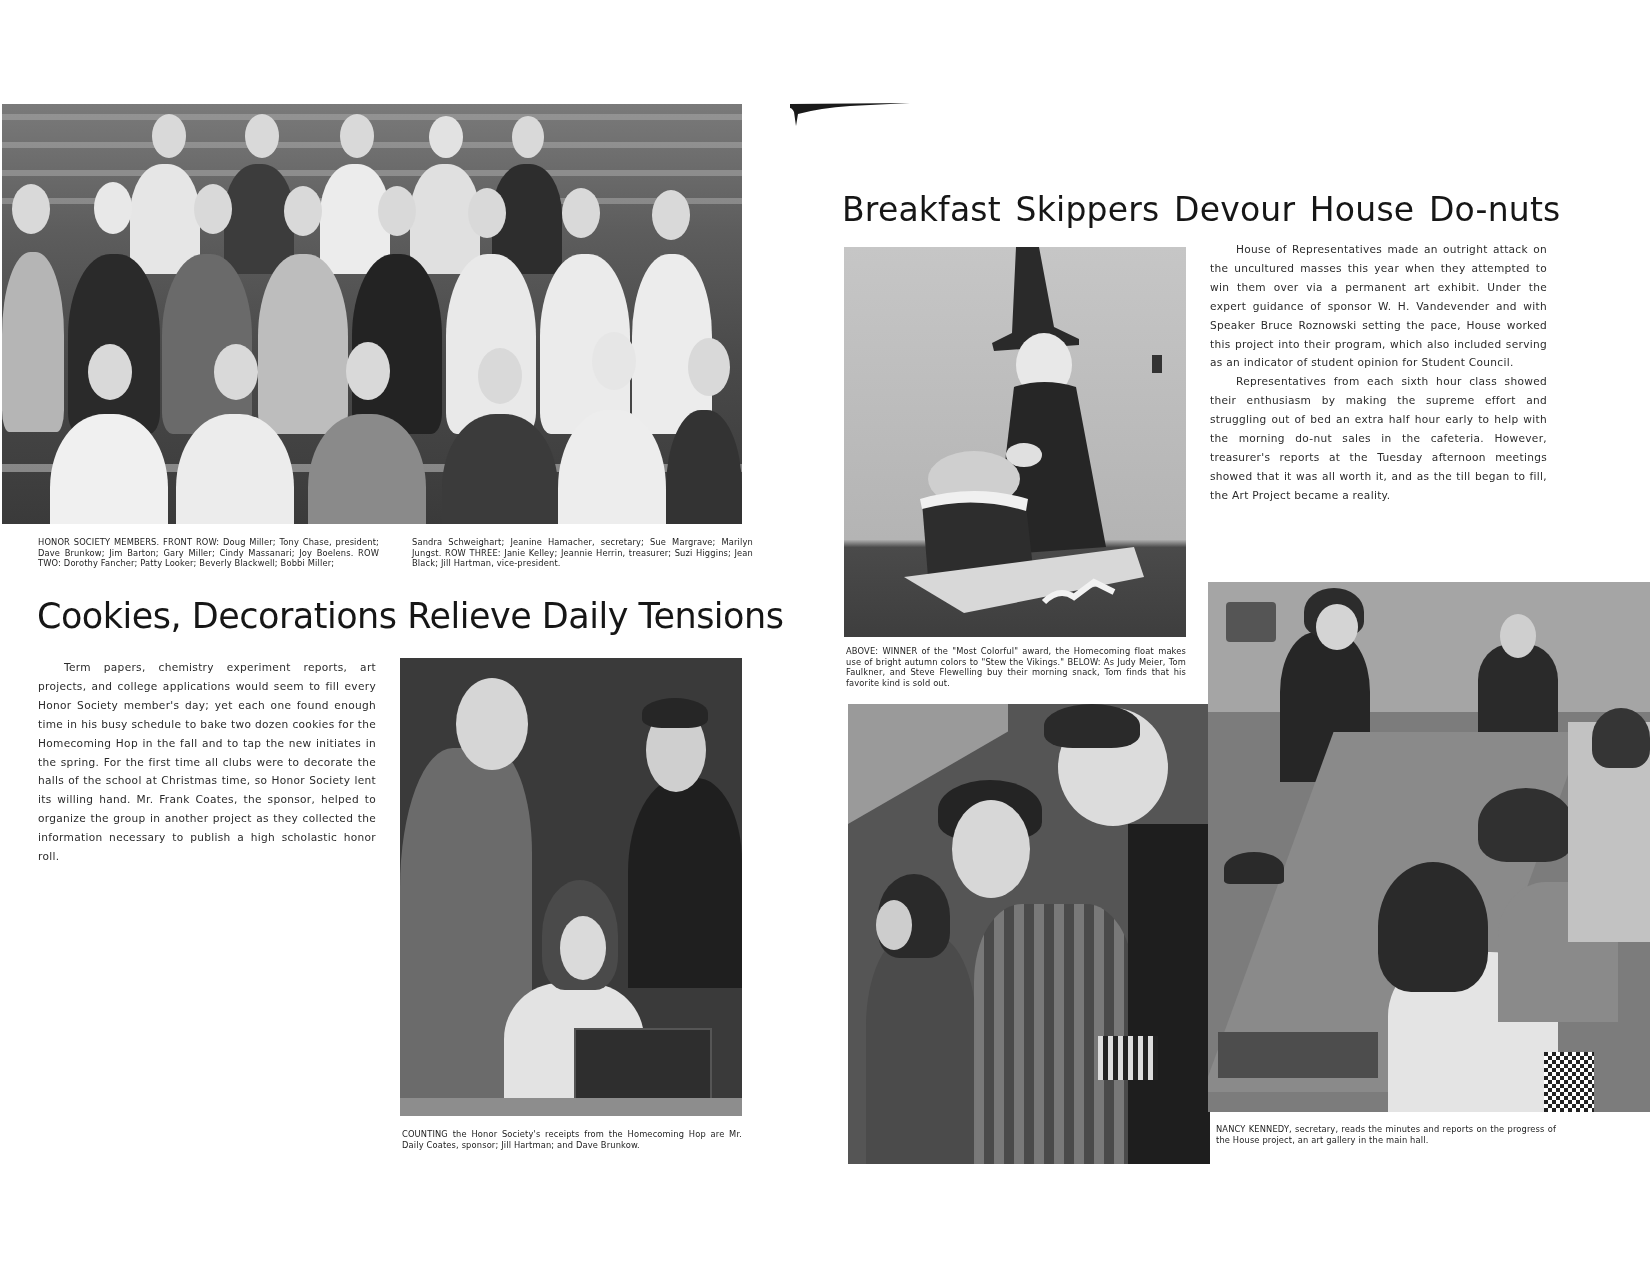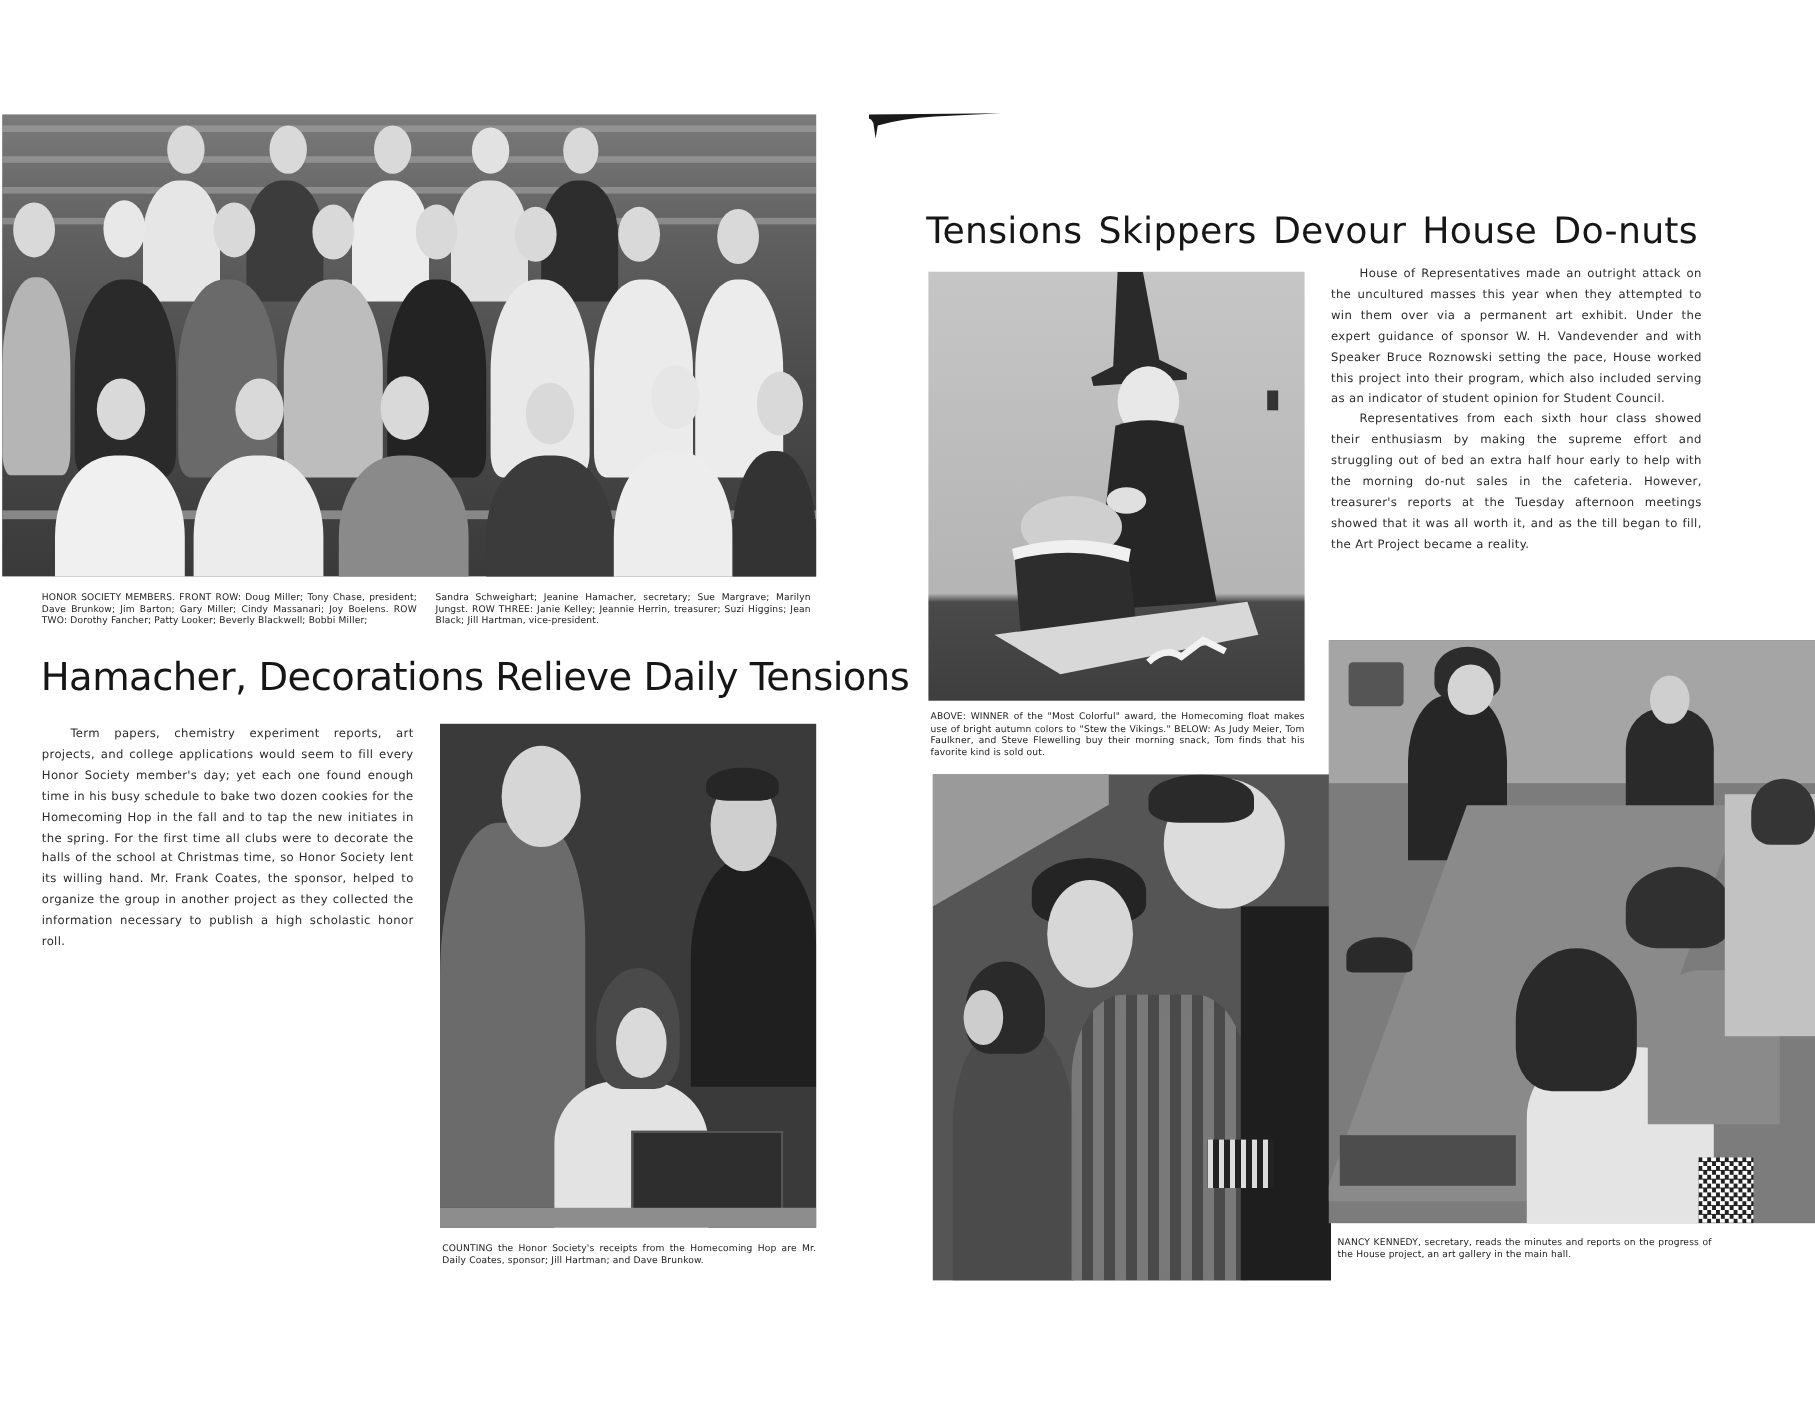--- a/index.html
+++ b/index.html
@@ -98,23 +98,23 @@
   <div class="head" style="left:86px;top:240px;width:44px;height:56px"></div>
   <div class="head" style="left:212px;top:240px;width:44px;height:56px"></div>
   <div class="head" style="left:344px;top:238px;width:44px;height:58px"></div>
   <div class="head" style="left:476px;top:244px;width:44px;height:56px"></div>
   <div class="head" style="left:590px;top:228px;width:44px;height:58px;background:#e6e6e6"></div>
   <div class="head" style="left:686px;top:234px;width:42px;height:58px"></div>
 
 </div>
 
 <div class="caption" style="left:38px;top:537px;width:341px;">HONOR SOCIETY MEMBERS. FRONT ROW: Doug Miller; Tony Chase, president; Dave Brunkow; Jim Barton; Gary Miller; Cindy Massanari; Joy Boelens. ROW TWO: Dorothy Fancher; Patty Looker; Beverly Blackwell; Bobbi Miller;</div>
-<div class="caption" style="left:396px;top:537px;width:341px;">Sandra Schweighart; Jeanine Hamacher, secretary; Sue Margrave; Marilyn Jungst. ROW THREE: Janie Kelley; Jeannie Herrin, treasurer; Suzi Higgins; Jean Black; Jill Hartman, vice-president.</div>
+<div class="caption" style="left:412px;top:537px;width:341px;">Sandra Schweighart; Jeanine Hamacher, secretary; Sue Margrave; Marilyn Jungst. ROW THREE: Janie Kelley; Jeannie Herrin, treasurer; Suzi Higgins; Jean Black; Jill Hartman, vice-president.</div>
 
-<h1 class="headline" style="left:37px;top:596px;margin:0;font-size:35px;">Hamacher, Decorations Relieve Daily Tensions</h1>
+<h1 class="headline" style="left:37px;top:596px;margin:0;font-size:35px;">Cookies, Decorations Relieve Daily Tensions</h1>
 
 <div class="body-text" style="left:38px;top:658px;width:338px;">
   <p>Term papers, chemistry experiment reports, art projects, and college applications would seem to fill every Honor Society member's day; yet each one found enough time in his busy schedule to bake two dozen cookies for the Homecoming Hop in the fall and to tap the new initiates in the spring. For the first time all clubs were to decorate the halls of the school at Christmas time, so Honor Society lent its willing hand. Mr. Frank Coates, the sponsor, helped to organize the group in another project as they collected the information necessary to publish a high scholastic honor roll.</p>
 </div>
 
 <div id="counting-photo" class="photo" title="Sponsor and two students counting receipts over a cash box">
   <div class="shade" style="left:0;top:90px;width:132px;height:350px;background:#6b6b6b;border-radius:40% 30% 0 0"></div>
   <div class="head" style="left:56px;top:20px;width:72px;height:92px;background:#d6d6d6"></div>
   <div class="shade" style="left:228px;top:120px;width:114px;height:210px;background:#1f1f1f;border-radius:45% 40% 0 0"></div>
   <div class="head" style="left:246px;top:50px;width:60px;height:84px;background:#cfcfcf"></div>
@@ -125,21 +125,21 @@
   <div class="shade" style="left:174px;top:370px;width:134px;height:80px;background:#2e2e2e;border:2px solid #555"></div>
   <div class="shade" style="left:0;top:440px;width:342px;height:18px;background:#8d8d8d"></div>
 </div>
 
 <div class="caption" style="left:402px;top:1129px;width:340px;">COUNTING the Honor Society's receipts from the Homecoming Hop are Mr. Daily Coates, sponsor; Jill Hartman; and Dave Brunkow.</div>
 
 <svg class="page-shadow" viewBox="0 0 120 28">
   <path d="M0,4 L120,3 L60,6 Q30,8 8,14 L6,26 L4,12 Q2,8 0,8 Z" fill="#1a1a1a"></path>
 </svg>
 
-<h1 class="headline" style="left:842px;top:190px;margin:0;font-size:33px;letter-spacing:0.2px;word-spacing:4px;">Tensions Skippers Devour House Do-nuts</h1>
+<h1 class="headline" style="left:842px;top:190px;margin:0;font-size:33px;letter-spacing:0.2px;word-spacing:4px;">Breakfast Skippers Devour House Do-nuts</h1>
 
 <div id="float-photo" class="photo" title="Homecoming float figure of a witch in a tall hat beside a Viking head in a pot">
   <svg width="342" height="390" viewBox="0 0 342 390" style="position:absolute;left:0;top:0">
     <polygon points="172,0 195,0 210,80 235,92 235,98 150,104 148,96 168,86" fill="#2a2a2a"></polygon>
     <ellipse cx="200" cy="118" rx="28" ry="32" fill="#e8e8e8"></ellipse>
     <path d="M170,140 Q200,130 232,140 L262,300 L150,308 Z" fill="#262626"></path>
     <ellipse cx="180" cy="208" rx="18" ry="12" fill="#e0e0e0"></ellipse>
     <ellipse cx="130" cy="232" rx="46" ry="28" fill="#cfcfcf"></ellipse>
     <path d="M78,255 Q130,240 182,258 L190,330 L84,330 Z" fill="#2d2d2d"></path>
     <path d="M76,252 Q130,236 184,252 L182,264 Q130,248 78,262 Z" fill="#f0f0f0"></path>

